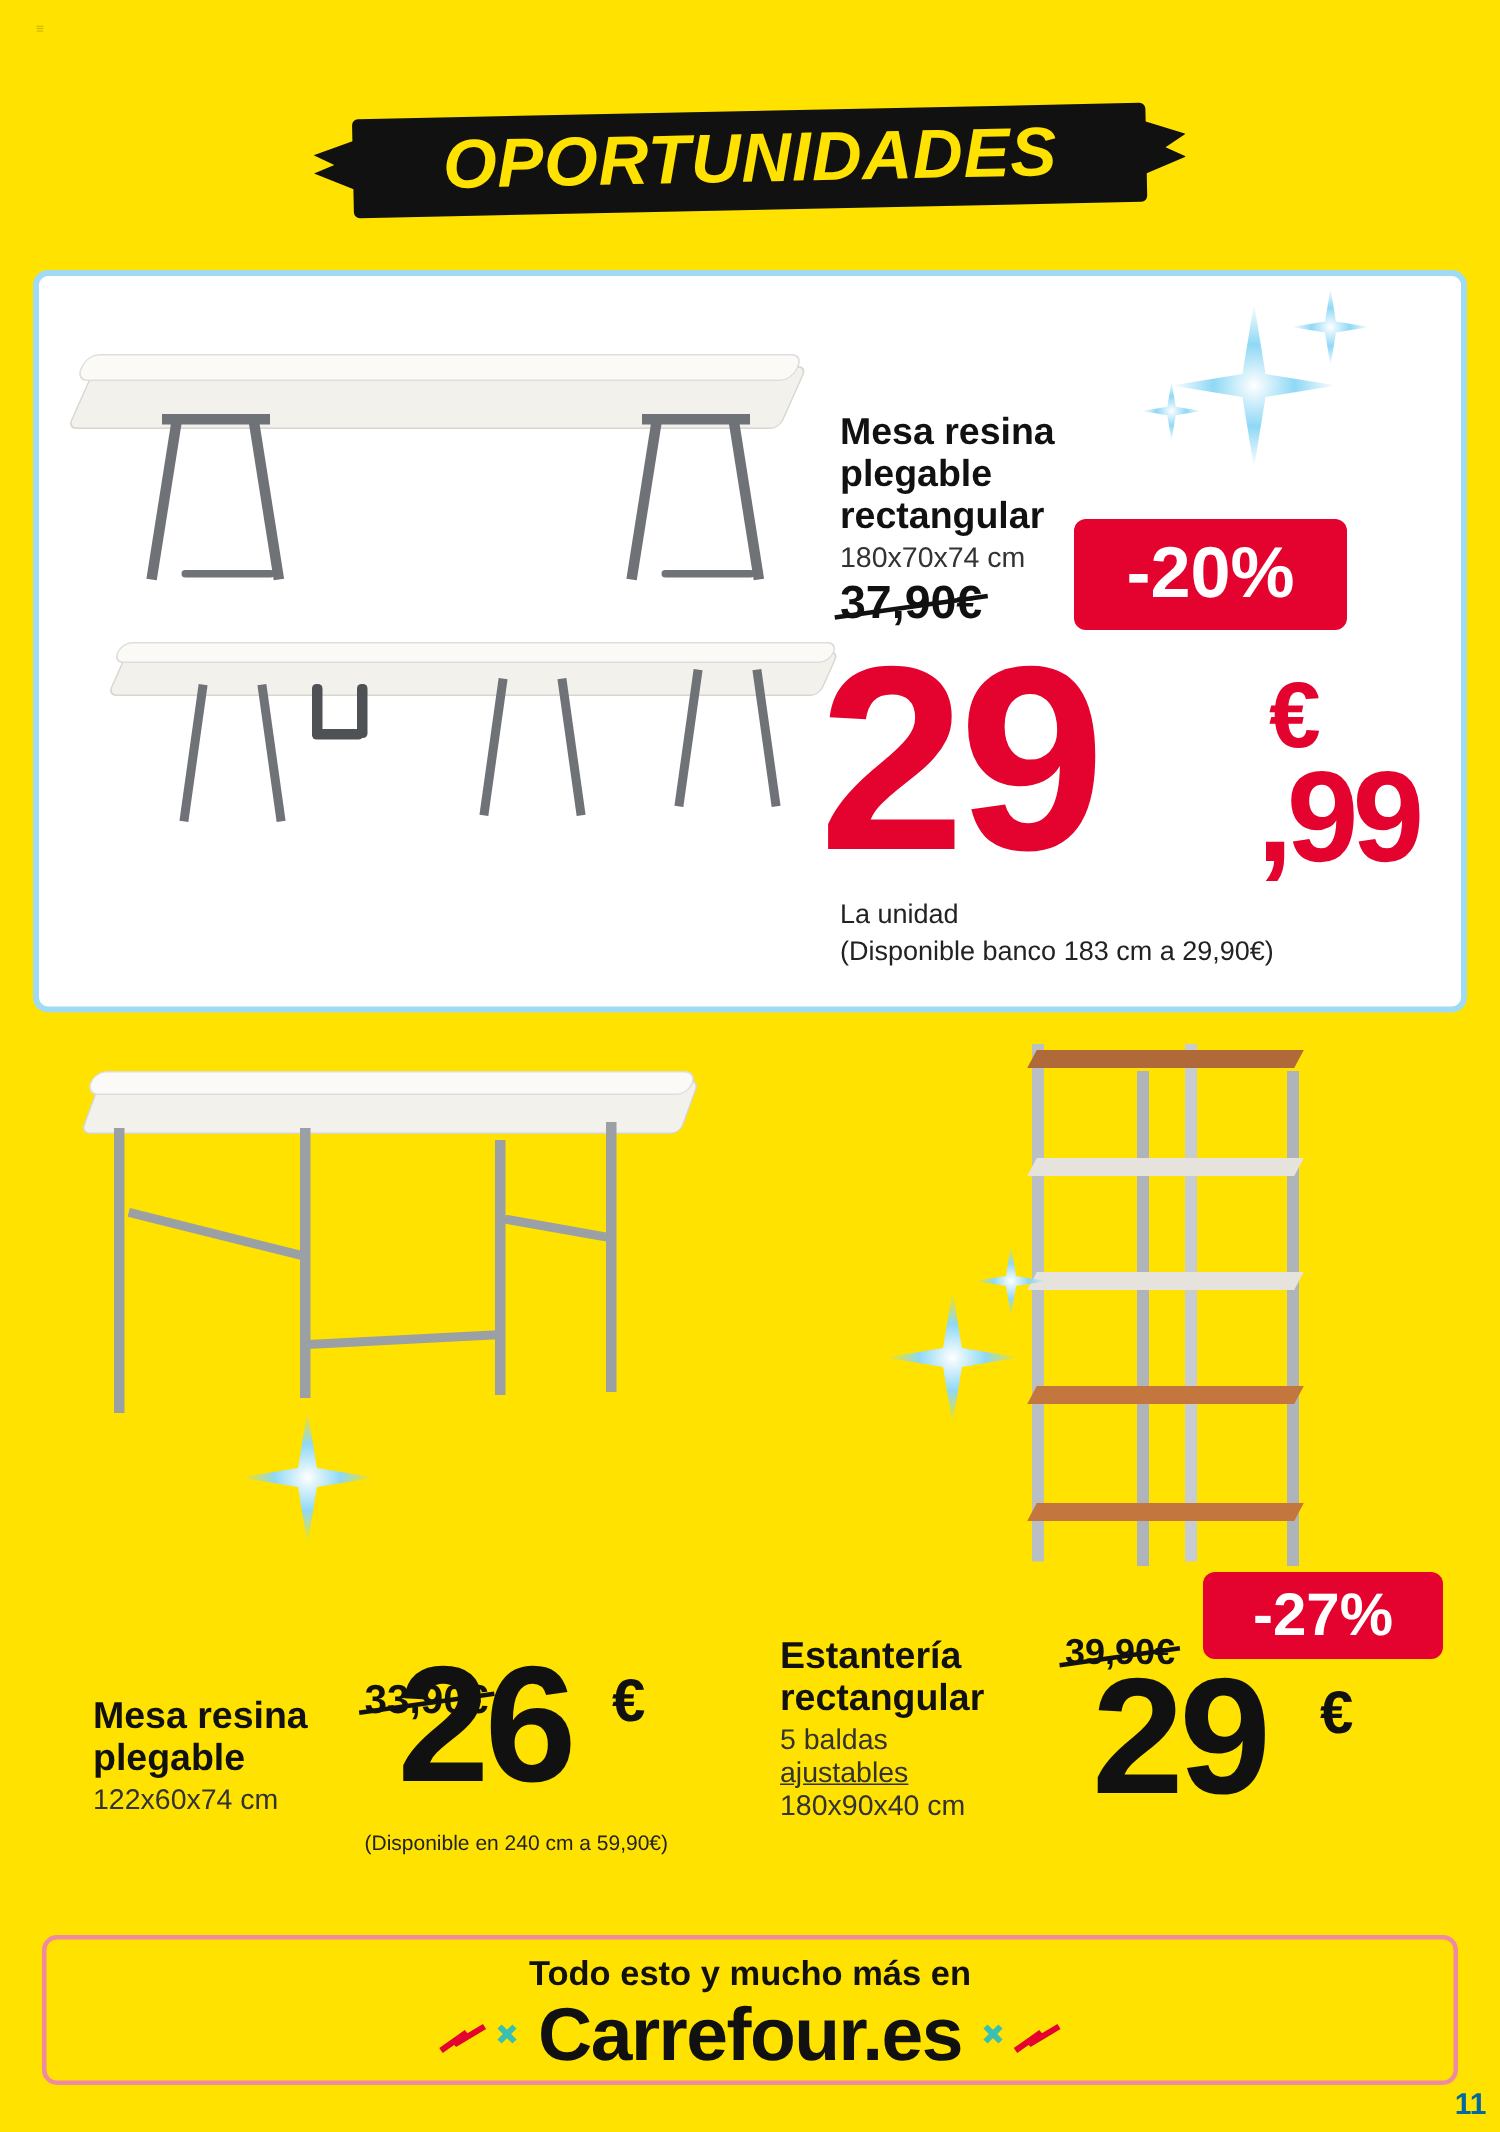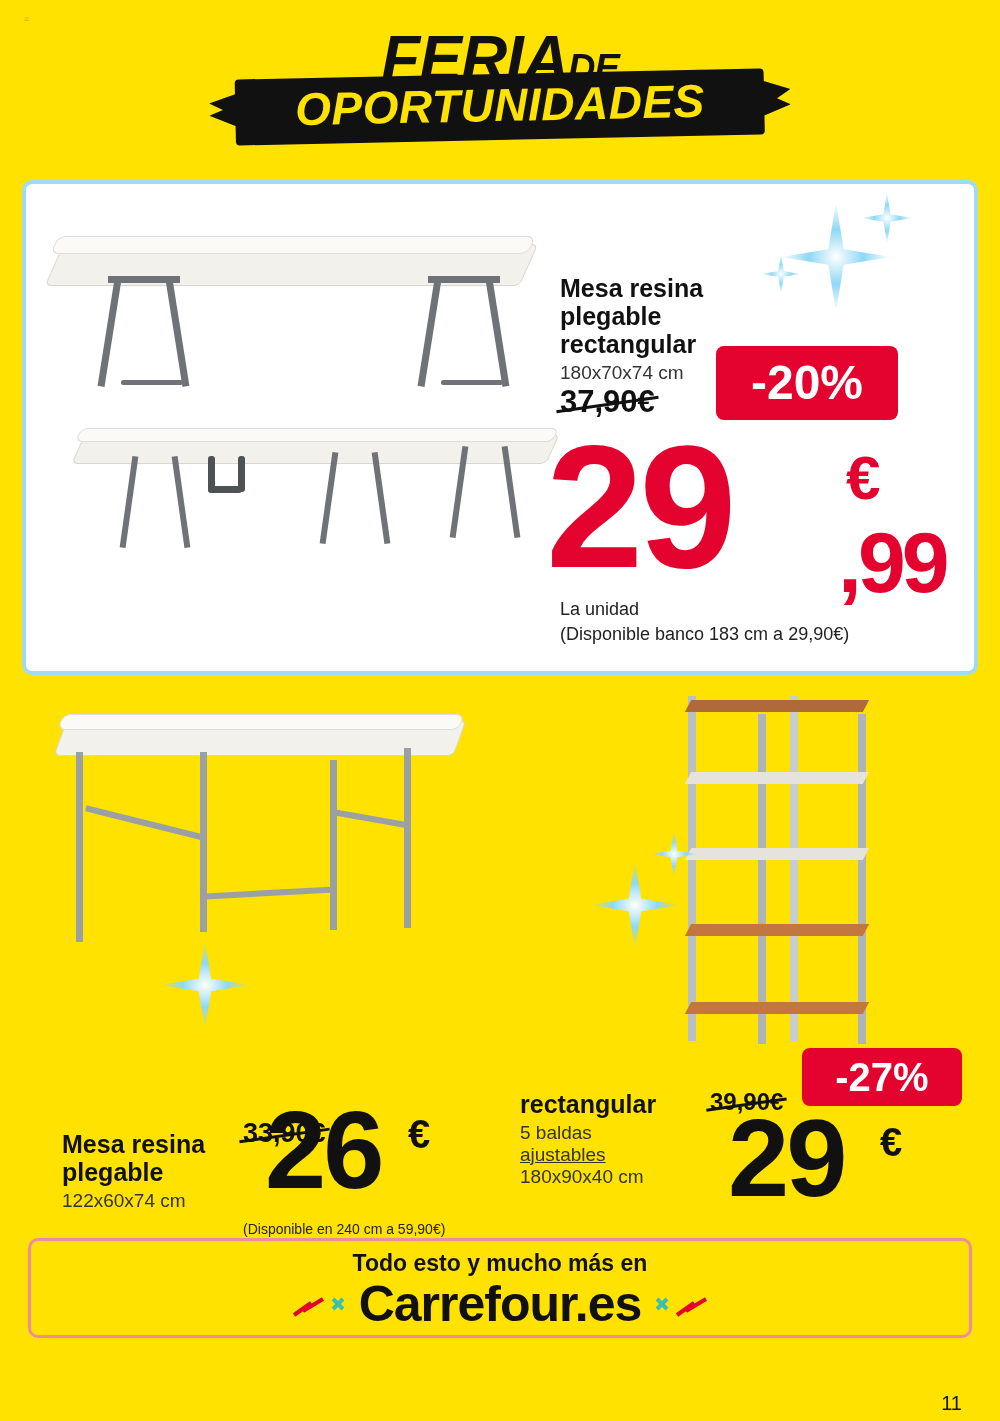--- a/index.html
+++ b/index.html
@@ -82,43 +82,40 @@
     background: #e3032e; color: #fff; font-weight: bold;
     border-radius: 8px; display: inline-block; text-align: center;
   }
   .price-red { color: #e3032e; font-weight: bold; letter-spacing: -4px; }
   .price-black { color: #111; font-weight: bold; letter-spacing: -3px; }
   .note { font-size: 18px; color: #222; }
   .note-small { font-size: 14px; color: #222; }
 
   
   .footer {
-    position: absolute; left: 28px; top: 1238px; width: 944px; height: 100px;
+    position: absolute; left: 28px; top: 1290px; width: 944px; height: 100px;
     border: 3px solid #f08aa0; border-radius: 10px; background: #ffe200;
   }
   .footer-top { text-align: center; font-size: 23px; font-weight: bold; color: #111; margin-top: 9px; }
   .footer-brand {
     text-align: center; font-size: 50px; font-weight: bold; color: #111;
     letter-spacing: -1px; margin-top: -2px;
   }
-  .pagenum { position: absolute; right: 38px; top: 1392px; font-size: 20px; font-weight: normal; color: #0f172a; }
+  .pagenum { position: absolute; right: 9px; top: 1392px; font-size: 20px; font-weight: bold; color: #0369a1; }
 
   .zig { display: inline-block; width: 70px; vertical-align: middle; }
 </style>
 </head>
 <body>
 
 <div class="page">
 
   <div class="tiny-mark">≡</div>
 
   <div class="header">
-    <div class="feria-line">
-      <span class="big">FERIA</span><span class="small">DE</span>
-    </div>
     <div class="oport-wrap">
       <div class="oport-text">OPORTUNIDADES</div>
     </div>
   </div>
 
   <div class="hero-card">
     <div class="hero-inner">
 
       <div class="sparkle" style="left:735px; top:8px; width:160px; height:120px;">
         <div class="spark-shape" style="left:20px; top:10px; width:110px; height:110px;"></div>
@@ -167,21 +164,21 @@
       <div class="badge" style="position:absolute; left:690px; top:162px; width:182px; height:74px; line-height:74px; font-size:48px;">
         <span>-20%</span>
       </div>
 
       <div style="position:absolute; left:520px; top:248px;">
         <span class="price-red" style="font-size:175px; line-height:150px;">29</span>
       </div>
       <div style="position:absolute; left:820px; top:258px;">
         <span class="price-red" style="font-size:62px;">€</span>
       </div>
-      <div style="position:absolute; left:812px; top:312px;margin-top:17px;">
+      <div style="position:absolute; left:812px; top:312px;">
         <span class="price-red" style="font-size:86px;">,99</span>
       </div>
 
       <div style="position:absolute; left:534px; top:415px;">
         <div class="note">La unidad</div>
         <div class="note" style="margin-top:4px;">(Disponible banco 183 cm a 29,90€)</div>
       </div>
 
     </div>
   </div>
@@ -240,20 +237,21 @@
       <div style="position:absolute; left:8px; top:228px; width:178px; height:12px; background:#c4763f; transform: skewX(-28deg);"></div>
       <div style="position:absolute; left:8px; top:306px; width:178px; height:12px; background:#c4763f; transform: skewX(-28deg);"></div>
     </div>
 
     <div class="sparkle" style="left:70px; top:140px; width:120px; height:120px;">
       <div class="spark-shape" style="left:10px; top:30px; width:90px; height:90px;"></div>
       <div class="spark-shape" style="left:70px; top:0px; width:48px; height:48px;"></div>
     </div>
 
     <div style="position:absolute; left:10px; top:400px; width:210px;">
+      <div class="prod-title">Estantería</div>
       <div class="prod-title">rectangular</div>
       <div class="prod-dims">5 baldas</div>
       <div class="prod-dims" style="margin-top:0;text-decoration:underline;">ajustables</div>
       <div class="prod-dims" style="margin-top:0;">180x90x40 cm</div>
     </div>
 
     <div style="position:absolute; left:200px; top:398px;">
       <span class="old-price" style="font-size:24px;">39,90€</span>
     </div>
 

